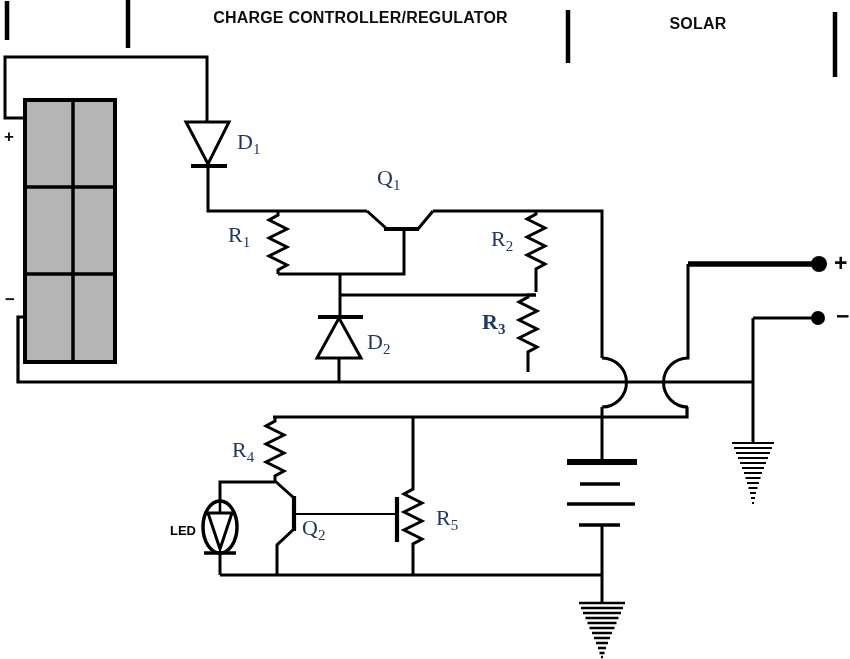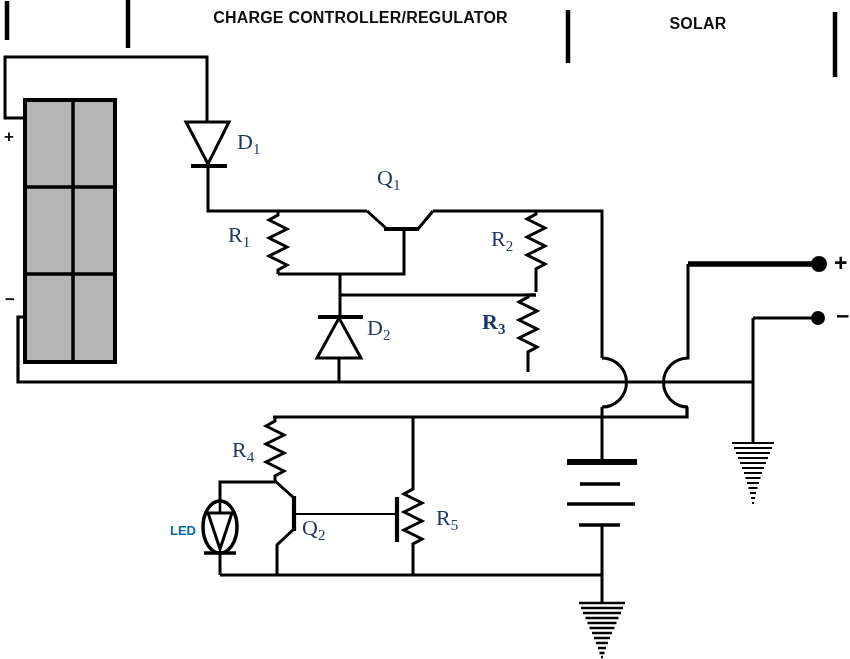--- a/index.html
+++ b/index.html
@@ -13,21 +13,21 @@
     font-size:16px;line-height:21px;color:#0d0d0d;letter-spacing:.2px;
     font-family:"Liberation Sans",sans-serif;
   }
   .clabel{
     position:absolute;font-family:"Liberation Serif",serif;
     font-size:22px;color:#1f3864;white-space:nowrap;line-height:24px;
   }
   .clabel sub{font-size:15px;line-height:0;}
   .small-bold{
     position:absolute;font-family:"Liberation Sans",sans-serif;
-    font-weight:bold;font-size:13px;color:#0369a1;white-space:nowrap;
+    font-weight:bold;font-size:13px;color:#000000;white-space:nowrap;
   }
   .sign{
     position:absolute;font-family:"Liberation Sans",sans-serif;
     font-weight:bold;font-size:17px;color:#0d0d0d;line-height:17px;
   }
   .term-sign{
     position:absolute;font-family:"Liberation Sans",sans-serif;
     font-weight:bold;font-size:23px;color:#0d0d0d;line-height:22px;
   }
 </style>
@@ -163,21 +163,21 @@
   </div>
   <div class="clabel" style="left:228px;top:223px;">
     <span>R</span><sub>1</sub>
   </div>
   <div class="clabel" style="left:491px;top:227px;text-align:center;">
     <span>R</span><sub>2</sub>
   </div>
   <div class="clabel" style="left:482px;top:310px;font-weight:bold;">
     <span>R</span><sub>3</sub>
   </div>
-  <div class="clabel" style="left:367px;top:316px;">
+  <div class="clabel" style="left:367px;top:330px;">
     <span>D</span><sub>2</sub>
   </div>
   <div class="clabel" style="left:232px;top:438px;text-align:right;">
     <span>R</span><sub>4</sub>
   </div>
   <div class="clabel" style="left:302px;top:516px;text-align:center;">
     <span>Q</span><sub>2</sub>
   </div>
   <div class="clabel" style="left:436px;top:506px;">
     <span>R</span><sub>5</sub>

